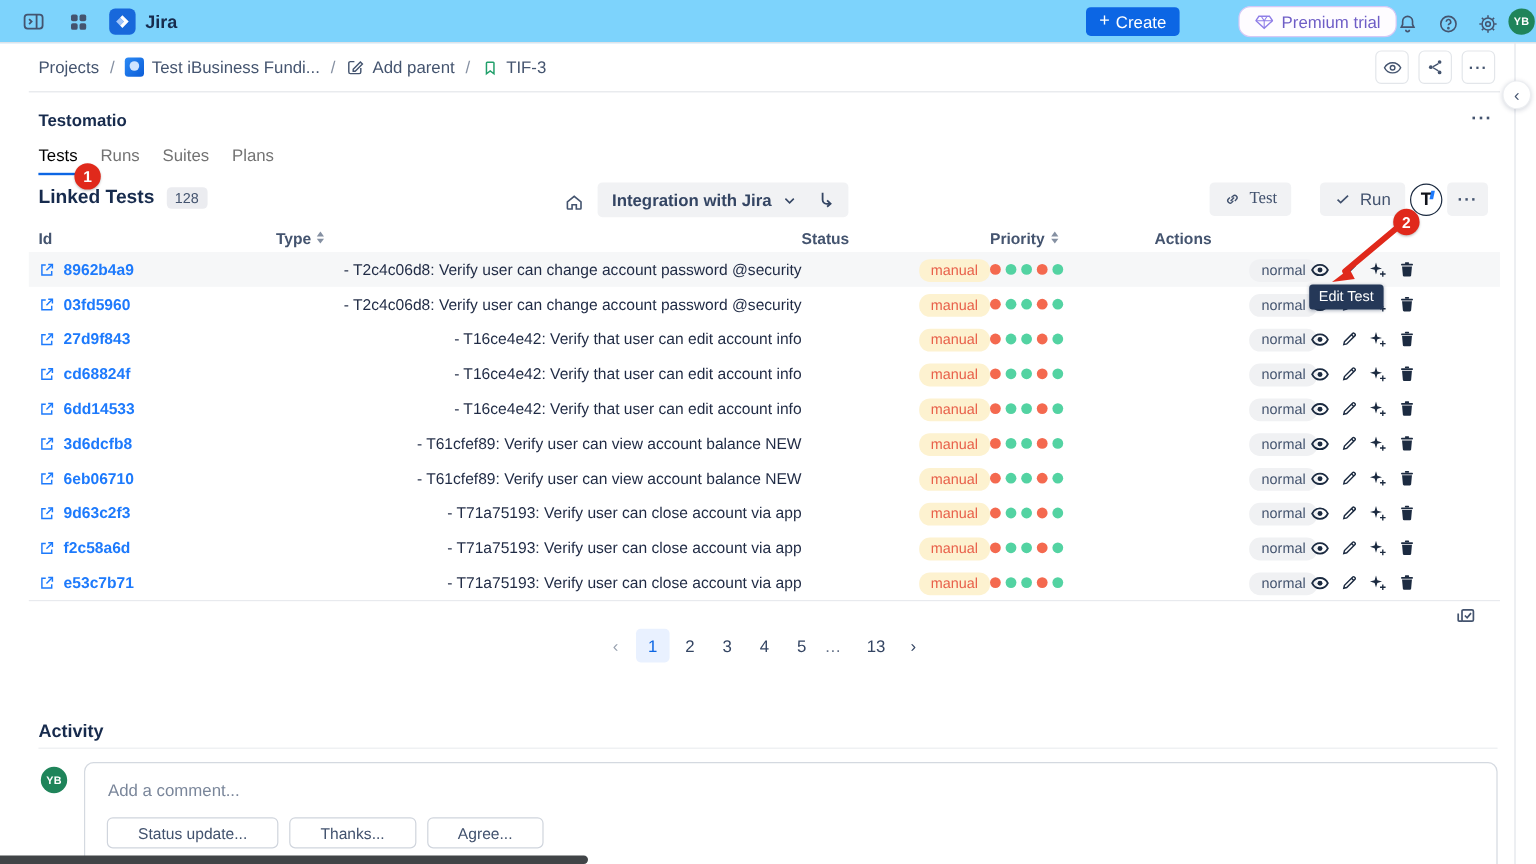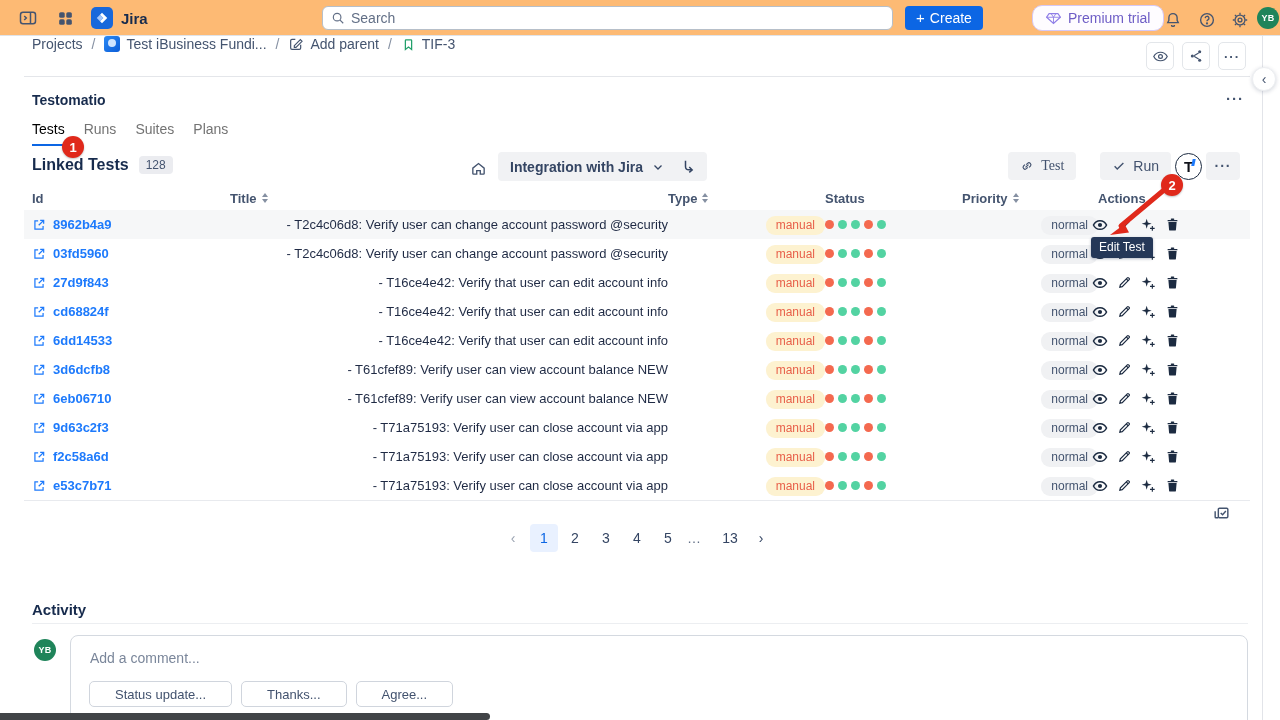--- a/index.html
+++ b/index.html
@@ -5,37 +5,37 @@
   * { margin:0; padding:0; box-sizing:border-box; }
   html,body { width:1280px; height:720px; }
   body {
     position:relative; overflow:hidden; background:#fff;
     font-family:"Liberation Sans", sans-serif; color:#172b4d;
   }
   svg { display:block; }
   .abs { position:absolute; }
 
   
-  .topbar { position:absolute; left:0; top:0; width:1280px; height:36px; background:#fdba74; border-bottom:1px solid #e0e3e8; }
+  .topbar { position:absolute; left:0; top:0; width:1280px; height:36px; background:#7dd3fc; border-bottom:1px solid #e0e3e8; }
   .nav-left { position:absolute; left:16px; top:0; height:36px; display:flex; align-items:center; gap:14px; }
   .icon-btn { background:none; border:none; cursor:pointer; display:flex; align-items:center; justify-content:center; padding:2px; }
   .jira-brand { display:flex; align-items:center; gap:8px; }
   .jira-logo { width:22px; height:22px; border-radius:5px; background:#1868db; display:flex; align-items:center; justify-content:center; }
   .jira-name { font-size:15px; font-weight:700; color:#172b4d; }
   .search-box { position:absolute; left:322px; top:6px; width:571px; height:24px; border:1px solid #b6bfc9; border-radius:6px; display:flex; align-items:center; padding:0 8px; gap:6px; background:#fff; }
   .search-box input { border:none; outline:none; flex:1; font-size:14px; color:#172b4d; font-family:inherit; background:transparent; }
   .search-box input::placeholder { color:#626f86; }
   .create-btn { position:absolute; left:905px; top:6px; height:24px; width:78px; background:#0c66e4; color:#fff; border:none; border-radius:4px; font-size:14px; font-weight:500; display:flex; align-items:center; justify-content:center; gap:5px; cursor:pointer; font-family:inherit; }
   .create-plus { font-size:15px; font-weight:400; margin-top:-1px; }
   .premium-btn { position:absolute; left:1032px; top:5px; height:26px; padding:0 13px; background:#fefcff; border:1px solid #d5c8f6; border-radius:10px; color:#6e5dc6; font-size:14px; font-weight:500; display:flex; align-items:center; gap:7px; cursor:pointer; font-family:inherit; }
   .nav-ic { position:absolute; top:9px; }
   .avatar { width:22px; height:22px; border-radius:50%; background:#1f845a; color:#fff; font-size:9px; font-weight:700; display:flex; align-items:center; justify-content:center; letter-spacing:.3px; }
 
   
-  .crumbs { position:absolute; left:32px; top:36px; height:40px; display:flex; align-items:flex-start; gap:9px; font-size:14px; color:#44546f; }
+  .crumbs { position:absolute; left:32px; top:36px; height:40px; display:flex; align-items:center; gap:9px; font-size:14px; color:#44546f; }
   .crumb { display:flex; align-items:center; gap:6px; cursor:pointer; color:#44546f; }
   .crumb-sep { color:#8590a2; }
   .proj-avatar { width:16px; height:16px; border-radius:3px; background:linear-gradient(135deg,#2b8af5,#0b5cd7); position:relative; }
   .proj-avatar::after { content:""; position:absolute; left:4px; top:3px; width:8px; height:8px; border-radius:50%; background:#cfe4ff; }
   .crumb-actions { position:absolute; right:34px; top:42px; display:flex; gap:8px; }
   .ghost-sq { width:28px; height:28px; border:1px solid #e3e6ea; background:#fff; border-radius:5px; display:flex; align-items:center; justify-content:center; cursor:pointer; }
 
   .card-top-line { position:absolute; left:24px; top:76px; width:1226px; height:1px; background:#e4e6ea; }
   .right-divider { position:absolute; left:1262px; top:36px; width:1px; height:684px; background:#e2e4e9; }
   .collapse-btn { position:absolute; left:1252px; top:67px; width:24px; height:24px; border-radius:50%; background:#fff; border:1px solid #eceef1; box-shadow:0 1px 4px rgba(9,30,66,.18); color:#44546f; font-size:14px; display:flex; align-items:center; justify-content:center; cursor:pointer; }
@@ -134,29 +134,20 @@
       <span class="jira-logo">
         <svg width="14" height="14" viewBox="0 0 24 24">
             <path fill="#fff" d="M12 3l9 9-9 9-3.4-3.4L14.2 12 8.6 6.4z"></path>
             <path fill="#bcd7ff" d="M8.6 6.4L14.2 12l-5.6 5.6L3 12z" opacity=".85"></path>
           </svg>
       </span>
       <span class="jira-name">Jira</span>
     </div>
   </div>
 
-  <div class="search-box">
-    <span>
-      <svg width="14" height="14" viewBox="0 0 24 24" fill="none" stroke="#626f86" stroke-width="2">
-          <circle cx="10.5" cy="10.5" r="6.5"></circle>
-          <line x1="15.5" y1="15.5" x2="21" y2="21"></line>
-        </svg>
-    </span>
-    <input type="text" placeholder="Search" style="">
-  </div>
 
   <button class="create-btn">
     <span class="create-plus">+</span>
     <span>Create</span>
   </button>
 
   <button class="premium-btn">
     <span>
       <svg width="15" height="13" viewBox="0 0 24 20" fill="none" stroke="#8f7ee7" stroke-width="2">
           <path d="M5 2h14l4 6-11 10L1 8z"></path>
@@ -316,27 +307,20 @@
   </span>
   <button class="more-btn">···</button>
 </div>
 
 <div class="table">
   <div class="thead">
       <span class="th">
         <span>Id</span>
       </span>
       <span class="th">
-        <span>Title</span>
-        <span class="sort">
-          <i class="up"></i>
-          <i class="dn"></i>
-        </span>
-      </span>
-      <span class="th">
         <span>Type</span>
         <span class="sort">
           <i class="up"></i>
           <i class="dn"></i>
         </span>
       </span>
       <span class="th">
         <span>Status</span>
       </span>
       <span class="th">

